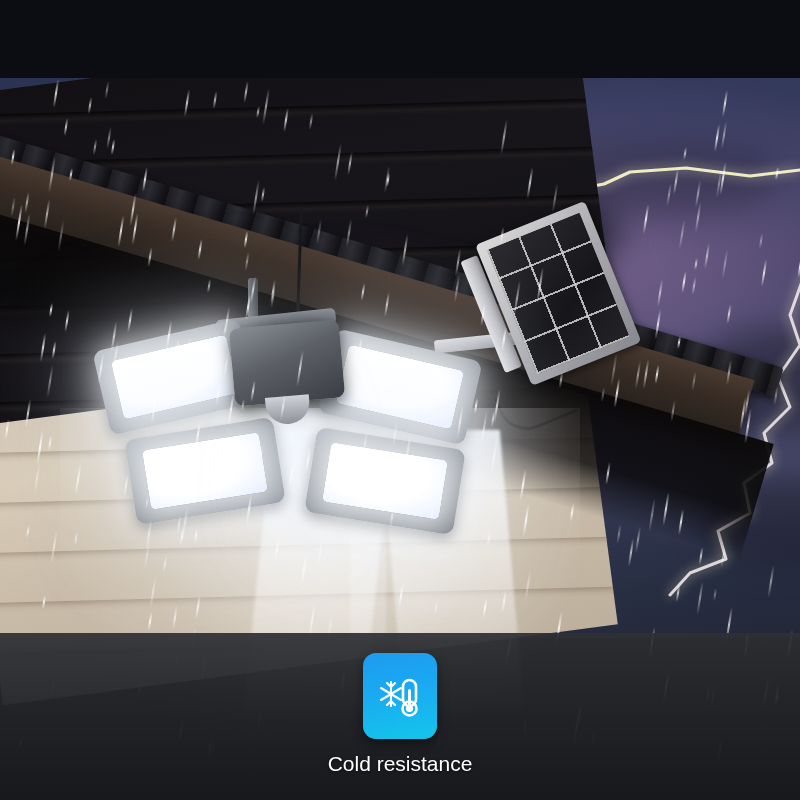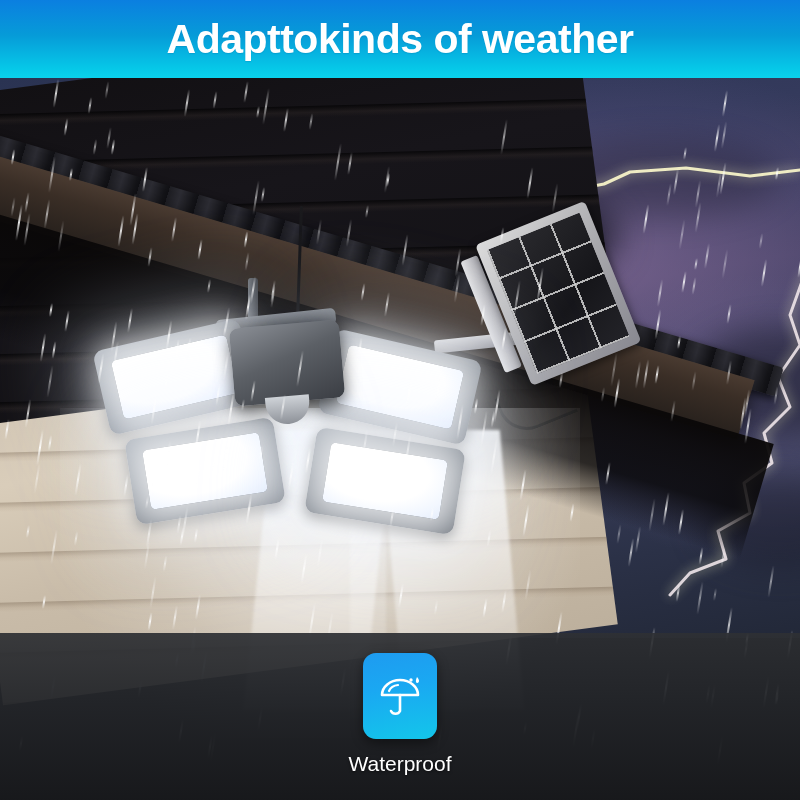--- a/index.html
+++ b/index.html
@@ -247,23 +247,20 @@
     line-height:1.1;
     white-space:nowrap;
     text-shadow:0 1px 3px rgba(0,0,0,.6);
   }
 </style>
 </head>
 <body>
 
 <div class="page">
 
-  <div class="banner">
-    <div class="banner-title">Adapttokinds of weather</div>
-  </div>
 
   <div class="scene">
 
     <div class="sky"></div>
     <div class="cloud c1"></div>
     <div class="cloud c2"></div>
     <div class="cloud c3"></div>
     <div class="cloud c4"></div>
 
     <svg class="bolt b1" width="300" height="150" viewBox="0 0 300 150">
@@ -546,29 +543,37 @@
         <div class="drop" style="left: 727.8px; top: 282px; height: 24.8px; opacity: 0.54;"></div>
         <div class="drop" style="left: 706.9px; top: 606.4px; height: 20.3px; opacity: 0.53;"></div>
         <div class="drop" style="left: 606.8px; top: 383.8px; height: 22.5px; opacity: 0.82;"></div>
         <div class="drop" style="left: 246.9px; top: 215.5px; height: 26.4px; opacity: 0.92;"></div>
         <div class="drop" style="left: 359.3px; top: 259.4px; height: 21.1px; opacity: 0.6;"></div>
       </div>
   </div>
 
   <div class="features">
 
+
+
     <div class="feature">
       <div class="feature-icon">
-        <svg width="44" height="46" viewBox="0 0 44 46">
-          <path d="M4 22 A18 15 0 0 1 40 22 Z" fill="none" stroke="#fff" stroke-width="2.6" stroke-linejoin="round"></path>
-          <path d="M22 22 L22 38 A5 5 0 0 1 13 38" fill="none" stroke="#fff" stroke-width="2.6" stroke-linecap="round"></path>
-          <path d="M11 18 A11 9 0 0 1 20 12" fill="none" stroke="#fff" stroke-width="2.2" stroke-linecap="round"></path>
-          <circle cx="33" cy="7" r="1.7" fill="#fff"></circle>
-          <path d="M39 4 C41.5 7 41.5 9 39.8 9.8 C38 10.6 37 8.6 39 4 Z" fill="#fff"></path>
+        <svg width="46" height="46" viewBox="0 0 46 46">
+          <g stroke="#fff" stroke-width="2.1" stroke-linecap="round">
+            <line x1="14" y1="9" x2="14" y2="33"></line>
+            <line x1="4" y1="15" x2="24" y2="27"></line>
+            <line x1="4" y1="27" x2="24" y2="15"></line>
+            <line x1="14" y1="14" x2="10" y2="10"></line>
+            <line x1="14" y1="14" x2="18" y2="10"></line>
+            <line x1="14" y1="28" x2="10" y2="32"></line>
+            <line x1="14" y1="28" x2="18" y2="32"></line>
+          </g>
+          <rect x="26" y="7" width="13" height="26" rx="6.5" fill="none" stroke="#fff" stroke-width="2.6"></rect>
+          <circle cx="32.5" cy="35.5" r="7" fill="none" stroke="#fff" stroke-width="2.6"></circle>
+          <circle cx="32.5" cy="35.5" r="3.6" fill="#fff"></circle>
+          <rect x="31" y="16" width="3" height="18" rx="1.5" fill="#fff"></rect>
         </svg>
       </div>
-      <div class="feature-label">Waterproof</div>
+      <div class="feature-label">Cold resistance</div>
     </div>
-
-
 
   </div>
 </div>
 
 </body></html>

